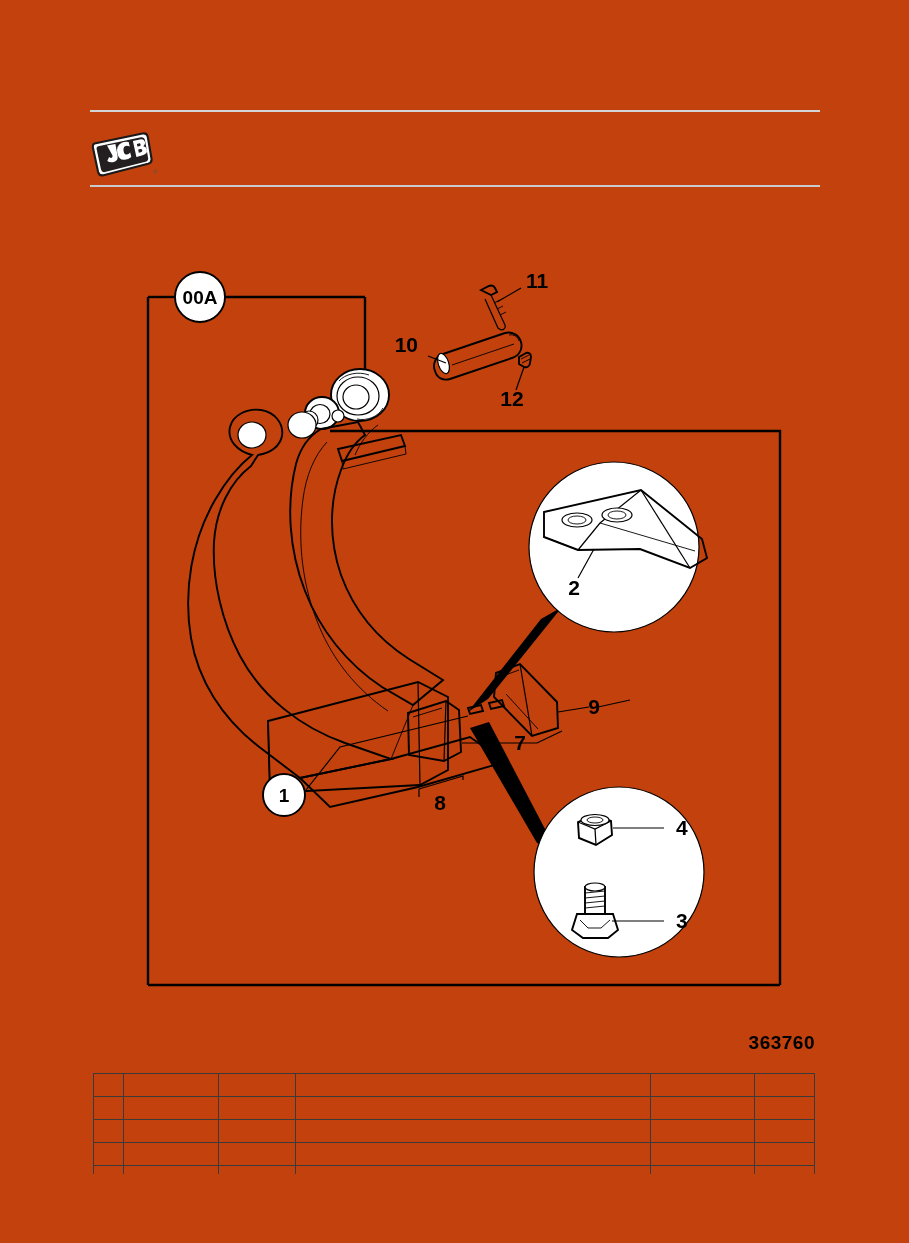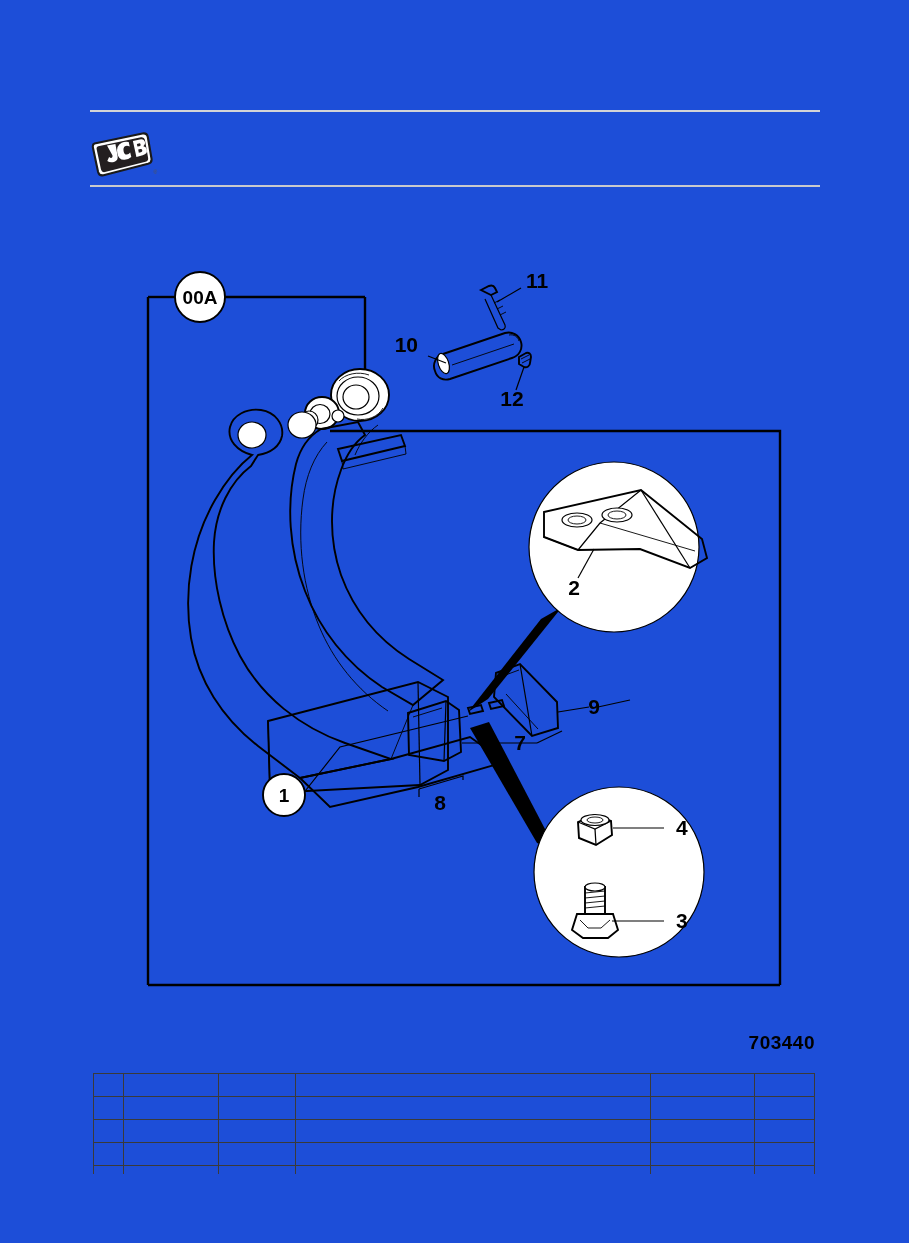--- a/index.html
+++ b/index.html
@@ -14,21 +14,21 @@
     position: relative;
     font-family: "Liberation Sans", sans-serif;
     overflow: hidden;
   }
 
   .page {
     position: absolute;
     left: 0; top: 0;
     width: 909px;
     height: 1243px;
-    background: #1d4ed8;
+    background: #c2410c;
   }
 
   
   .rule {
     position: absolute;
     left: 90px;
     width: 730px;
     height: 2px;
     background: #d3d4d6;
   }
@@ -344,21 +344,21 @@
           <path class="ln" d="M577 664 L613 664 L618 680 L608 688 L583 688 L572 680 Z" fill="#ffffff"></path>
           <path class="lnth" d="M580 670 L588 678 L601 678 L610 670"></path>
         </g>
         <path class="lnt" d="M612 671 L664 671"></path>
         <text class="num" x="676" y="678">3</text>
       </g>
 
     </svg>
   </div>
 
-  <div class="figure-id">703440</div>
+  <div class="figure-id">363760</div>
 
   <div class="parts-table-wrap">
     <table class="parts-table">
       <colgroup>
         <col class="c0">
           <col class="c1">
           <col class="c2">
         <col class="c3">
           <col class="c4">
           <col class="c5">

